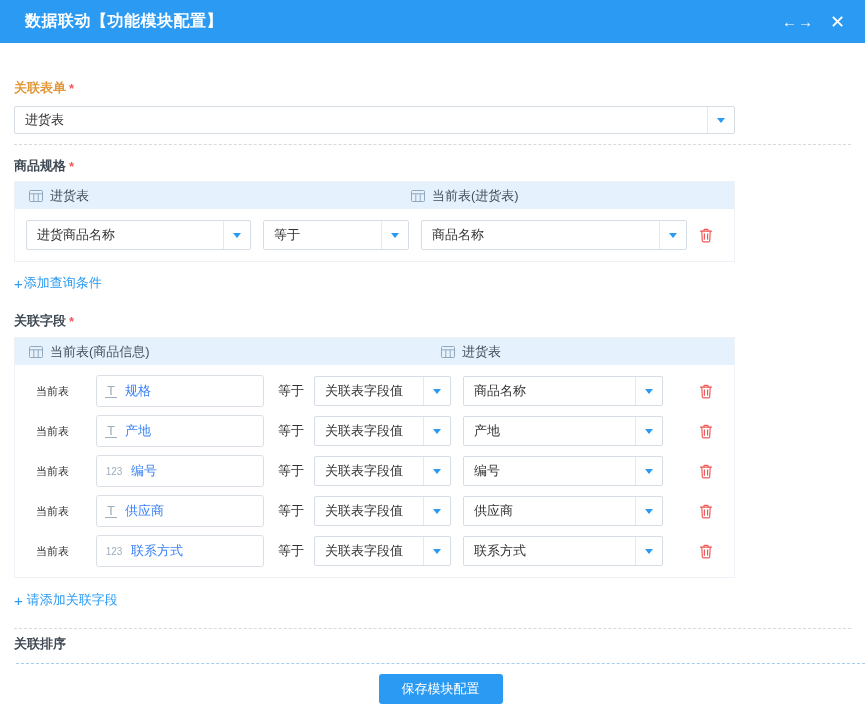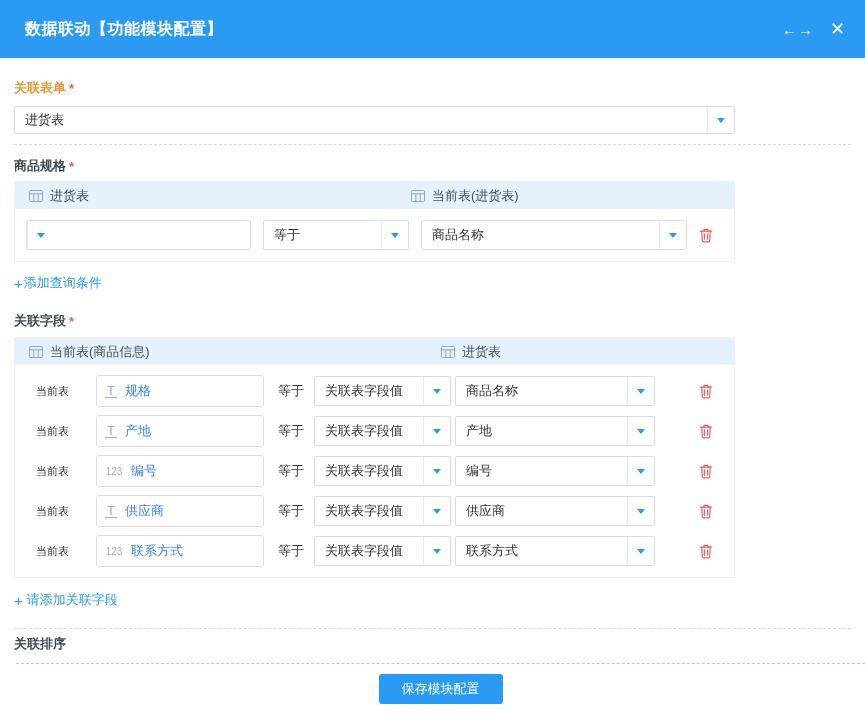--- a/index.html
+++ b/index.html
@@ -3,21 +3,21 @@
 <meta charset="utf-8">
 <style>
   *{margin:0;padding:0;box-sizing:border-box}
   html,body{width:865px;height:714px}
   body{
     font-family:"Liberation Sans","DejaVu Sans",sans-serif;
     background:#fff;color:#333;position:relative;overflow:hidden;
   }
   
   .titlebar{
-    position:absolute;top:0;left:0;right:0;height:58px;
+    position:absolute;top:0;left:0;right:0;height:43px;
     background:var(--accent,#2b9af3);display:flex;align-items:center;
     padding:0 20px 0 25px;
   }
   .titlebar .title{font-size:16px;font-weight:bold;color:#fff;letter-spacing:.5px}
   .title-actions{margin-left:auto;display:flex;align-items:center;gap:17px;color:#fff}
   .nav-arrows{display:flex;align-items:center;gap:1px;font-size:15px;cursor:pointer;line-height:1}
   .close{font-size:18px;cursor:pointer;line-height:1}
   
   .content{position:absolute;top:43px;left:0;right:0;bottom:51px;padding:0 14px;overflow:hidden}
   .sec-label{display:flex;align-items:center;gap:3px;font-size:13px;font-weight:bold;color:#404a54;height:18px}
@@ -59,21 +59,21 @@
   .mt-link3{margin-top:11px}
   
   .field-rows{padding:6px 0}
   .frow{display:flex;align-items:center;height:40px;padding:0 20px 0 21px}
   .prefix{width:60px;font-size:11px;color:#333;flex:none}
   .field-input{width:168px;height:32px;border:1px solid #dadfe6;border-radius:3px;display:flex;align-items:center;padding:0 8px;gap:8px;margin-right:14px;background:#fff;cursor:pointer;flex:none}
   .type-icon{color:#9fadbd;font-size:10px;min-width:18px;text-align:center;flex:none}
   .type-icon.type-t{font-size:13px;border-bottom:1px solid #9fadbd;line-height:1.05;min-width:auto;padding:0 2px}
   .field-name{font-size:13px;color:#3b82f6;white-space:nowrap}
   .op{font-size:13px;color:#333;margin-right:10px;width:26px;flex:none}
-  .select.vsrc{width:137px;margin-right:4px;flex:none}
+  .select.vsrc{width:137px;margin-right:12px;flex:none}
   .select.vtarget{width:200px;flex:none}
   
   .footer{position:absolute;left:16px;right:0;bottom:0;height:51px;background:#fff;border-top:1px dashed #a9cdec;display:flex;align-items:center;justify-content:center;z-index:5}
   .save-btn{height:30px;padding:0 23px;background:var(--accent,#2b9af3);color:#fff;border:none;border-radius:3px;font-size:13px;cursor:pointer;font-family:inherit}
 </style>
 </head>
 <body>
 
 <header class="titlebar">
   <span class="title">数据联动【功能模块配置】</span>
@@ -122,20 +122,21 @@
           <line x1="0.5" y1="3.8" x2="13.5" y2="3.8"></line>
           <line x1="4.8" y1="3.8" x2="4.8" y2="11.5"></line>
           <line x1="9.2" y1="3.8" x2="9.2" y2="11.5"></line>
         </svg>
         <span>当前表(进货表)</span>
       </div>
     </div>
     <div class="cond-body">
       <div class="row">
         <div class="select cond-left">
+          <span class="select-value">进货商品名称</span>
           <span class="arrow-box">
               <i class="caret"></i>
             </span>
         </div>
         <div class="select cond-op">
           <span class="select-value">等于</span>
           <span class="arrow-box">
               <i class="caret"></i>
             </span>
         </div>

